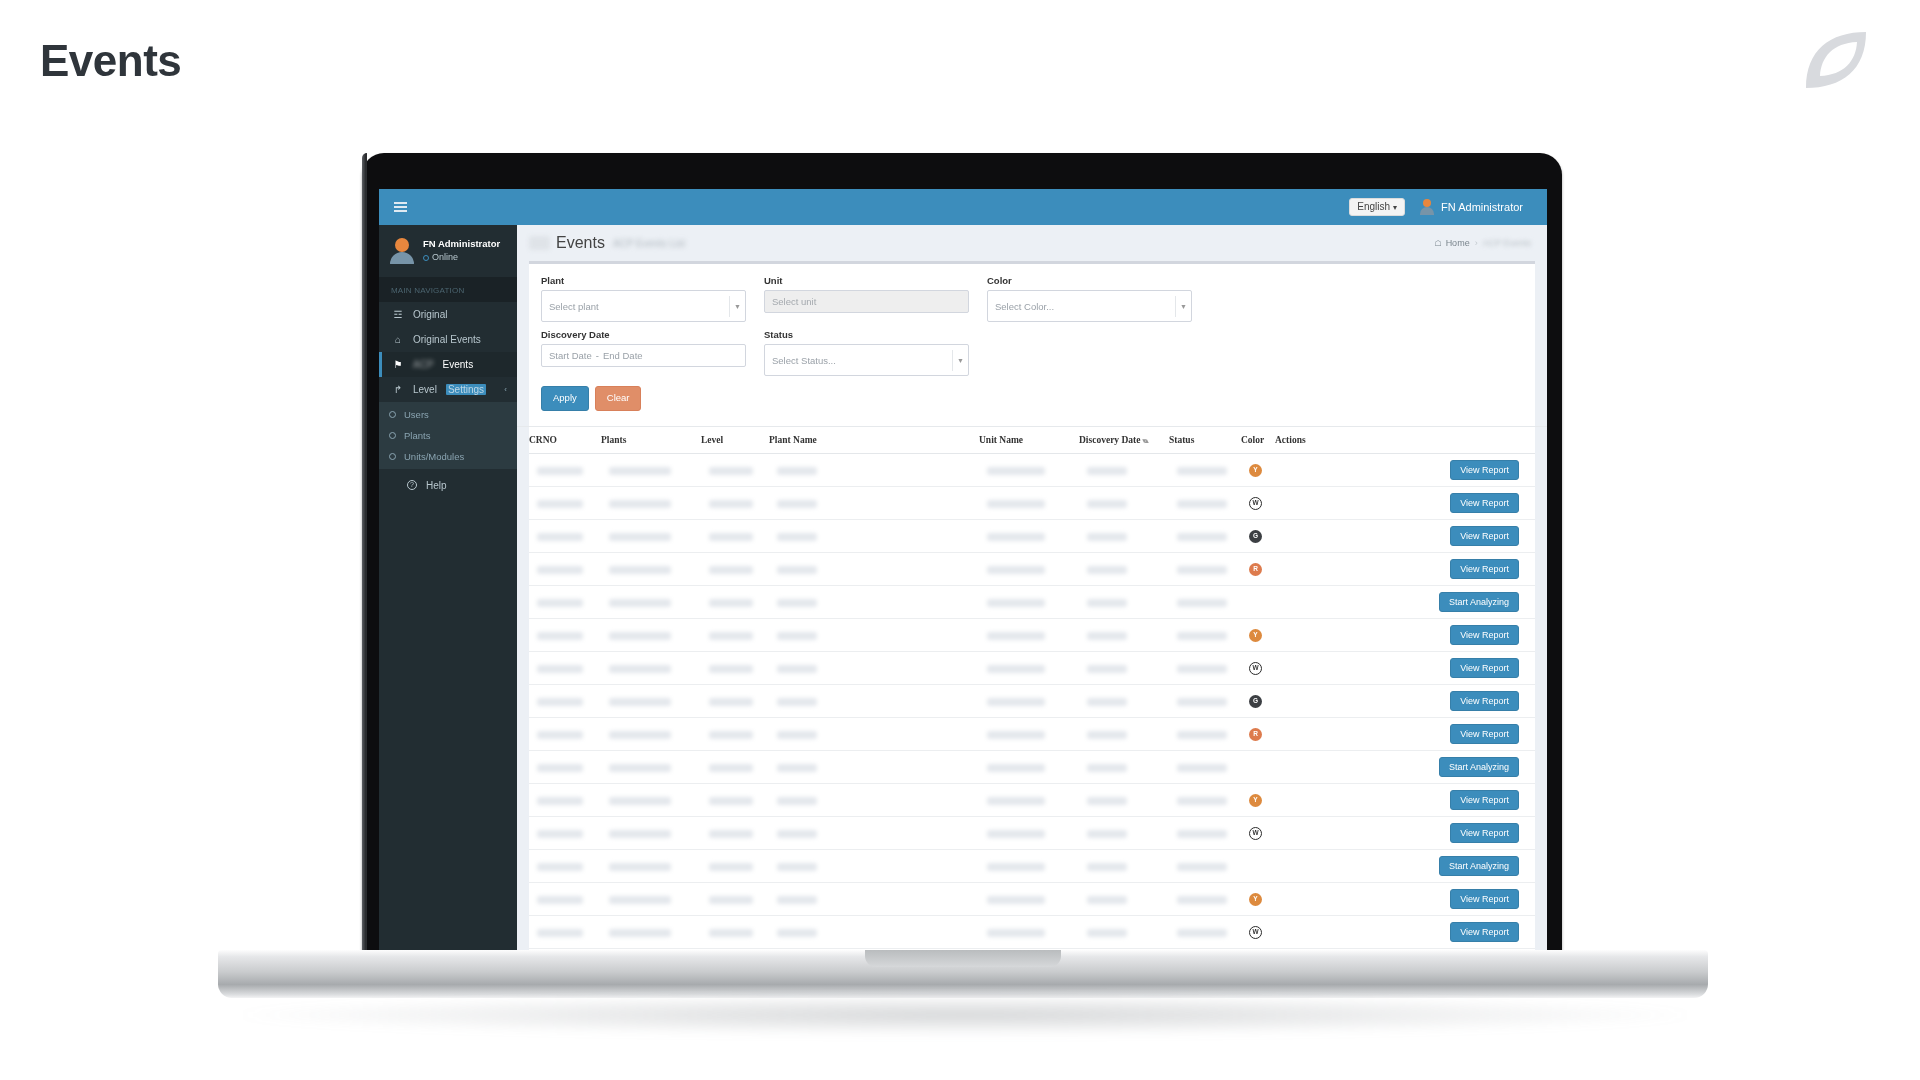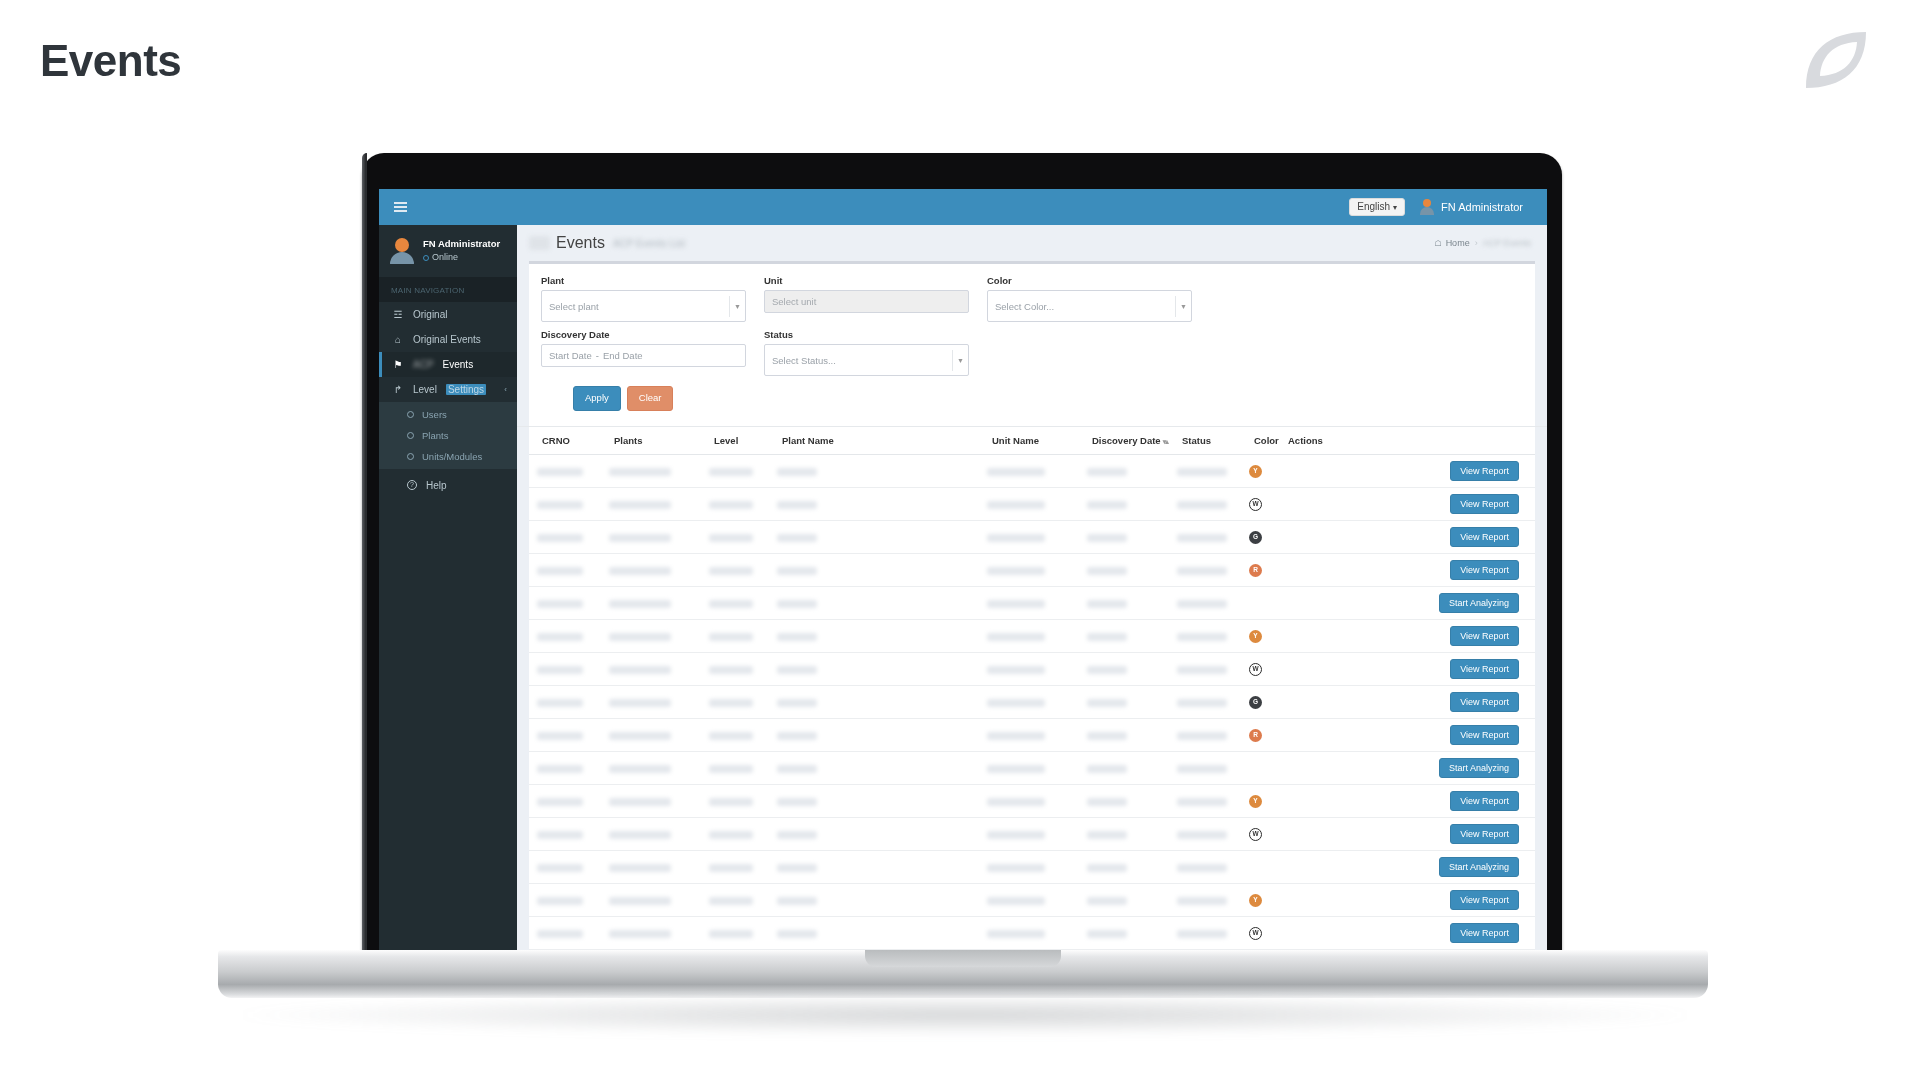--- a/index.html
+++ b/index.html
@@ -109,21 +109,21 @@
   .side-item.active .ic { color:#fff; }
   .side-item .chev { margin-left:auto; font-size:8px; color:#8aa4b1; }
   .side-item .redacted-label {
     background:#3c8dbc; color:#bdd7e7; border-radius:1px; padding:0 2px;
     filter: blur(.6px);
   }
   .side-item .blur-label { filter: blur(2.2px); opacity:.55; }
 
   .side-sub { background:#2c3b41; padding:2px 0; }
   .side-sub .sub-item {
-    display:flex; align-items:center; gap:8px; padding:5px 10px 5px 28px;
+    display:flex; align-items:center; gap:8px; padding:5px 10px 5px 10px;
     font-size:9.5px; color:#8aa4b1; cursor:pointer;
   }
   .side-sub .sub-item .ring {
     width:7px; height:7px; border-radius:50%; border:1px solid #8aa4b1; flex:none;
   }
 
   
   .content { flex:1; min-width:0; display:flex; flex-direction:column; background:#ecf0f5; }
   .content-header {
     padding:9px 16px 9px 12px; display:flex; align-items:center;
@@ -163,30 +163,30 @@
     width:100%; height:23px; border:1px solid #d2d6de; background:#fff;
     border-radius:2px; display:flex; align-items:center; padding:0 7px;
     font-size:9.5px; color:#9aa1a8; gap:4px; cursor:text;
   }
   .f-daterange .dash { color:#8f979e; }
   .f-actions { padding:10px 0 13px; display:flex; gap:6px; }
   .btn {
     border:none; border-radius:3px; font-size:9.5px; color:#fff;
     padding:5px 11px; cursor:pointer; font-family:inherit; line-height:1.35;
   }
-  .btn-apply { background:#3c8dbc; border:1px solid #367fa9;margin-left:32px; }
+  .btn-apply { background:#3c8dbc; border:1px solid #367fa9; }
   .btn-clear { background:#e08e68; border:1px solid #d8805a; }
   .filters-divider { height:1px; background:#e6e9ec; margin:0 -12px; }
 
   
   .table-wrap { background:#fff; margin:0 12px; flex:1; overflow:hidden; }
   table { width:100%; border-collapse:collapse; table-layout:fixed; }
   thead th {
     text-align:left; font-size:9.5px; color:#333; font-weight:bold;
-    padding:8px 6px 8px 13px; border-bottom:1px solid #e4e7ea; white-space:nowrap;
+    padding:8px 6px 8px 0; border-bottom:1px solid #e4e7ea; white-space:nowrap;font-family:Liberation Serif, serif;
   }
   thead th .sortic { color:#999; font-size:7px; margin-left:2px; letter-spacing:-1px; }
   tbody td {
     padding:6px 6px 6px 8px; border-bottom:1px solid #eceef0;
     font-size:9.5px; height:26px; vertical-align:middle;
   }
   .col-crno   { width:72px; }
   .col-title  { width:100px; }
   .col-level  { width:68px; }
   .col-plant  { width:210px; }

